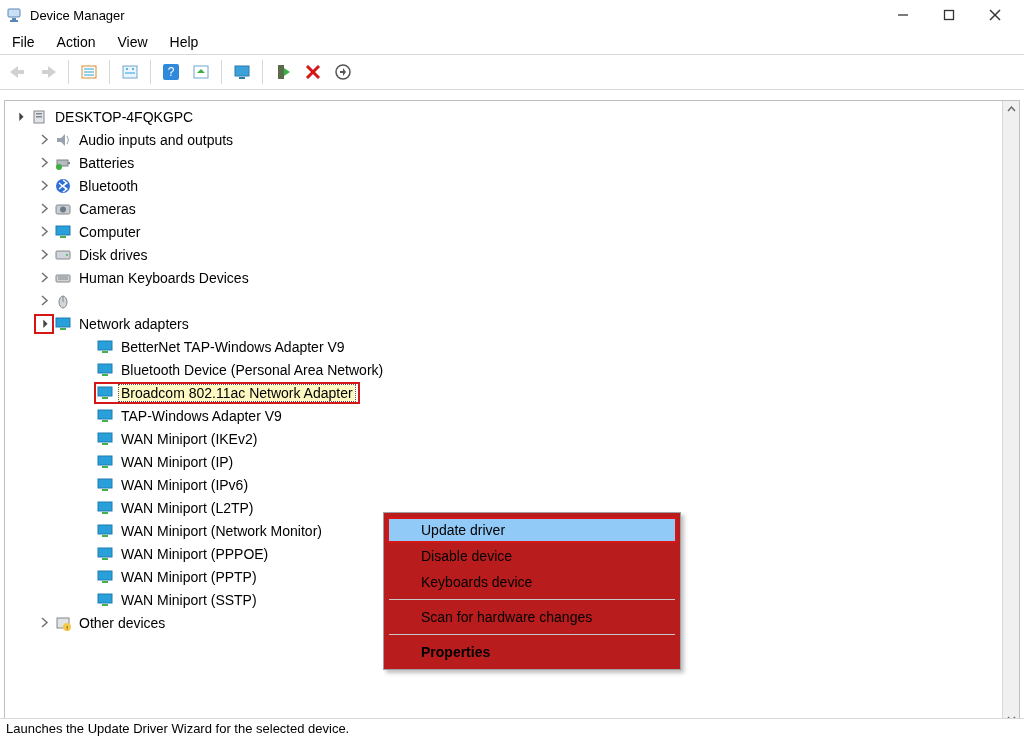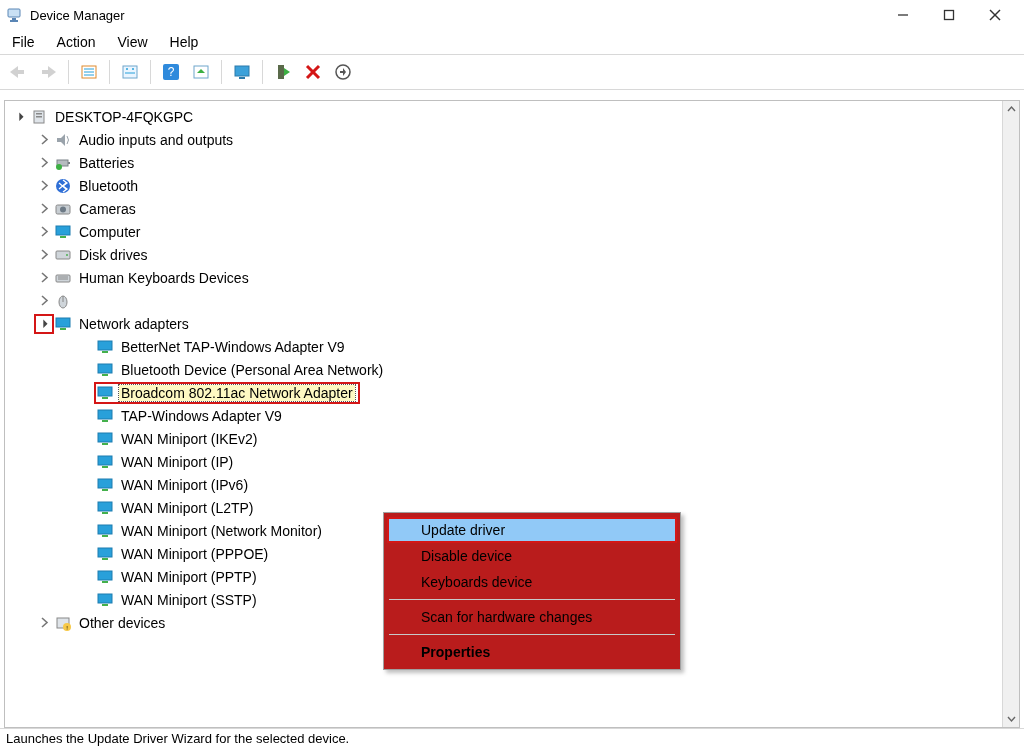--- a/index.html
+++ b/index.html
@@ -117,21 +117,21 @@
   .context-menu .mitem {
     padding: 5px 10px 5px 34px;
     position: relative;
   }
   .context-menu .mitem.active { background:#91c9f7; }
   .context-menu .mdiv { height:1px; background:#c8c8c8; margin:4px 2px; }
   .context-menu .mitem.bold { font-weight:700; }
   .hl-red2 { box-shadow: 0 0 0 2px #d41616 inset; }
   
   .statusbar {
-    position:absolute; left:0; right:0; bottom:2px;
+    position:absolute; left:0; right:0; bottom:12px;
     height:20px; font-size:13px;
     padding: 2px 6px;
     border-top:1px solid #d8d8d8;
     background:#fff;
   }
 </style>
 </head>
 <body>
 
 <div class="titlebar">

